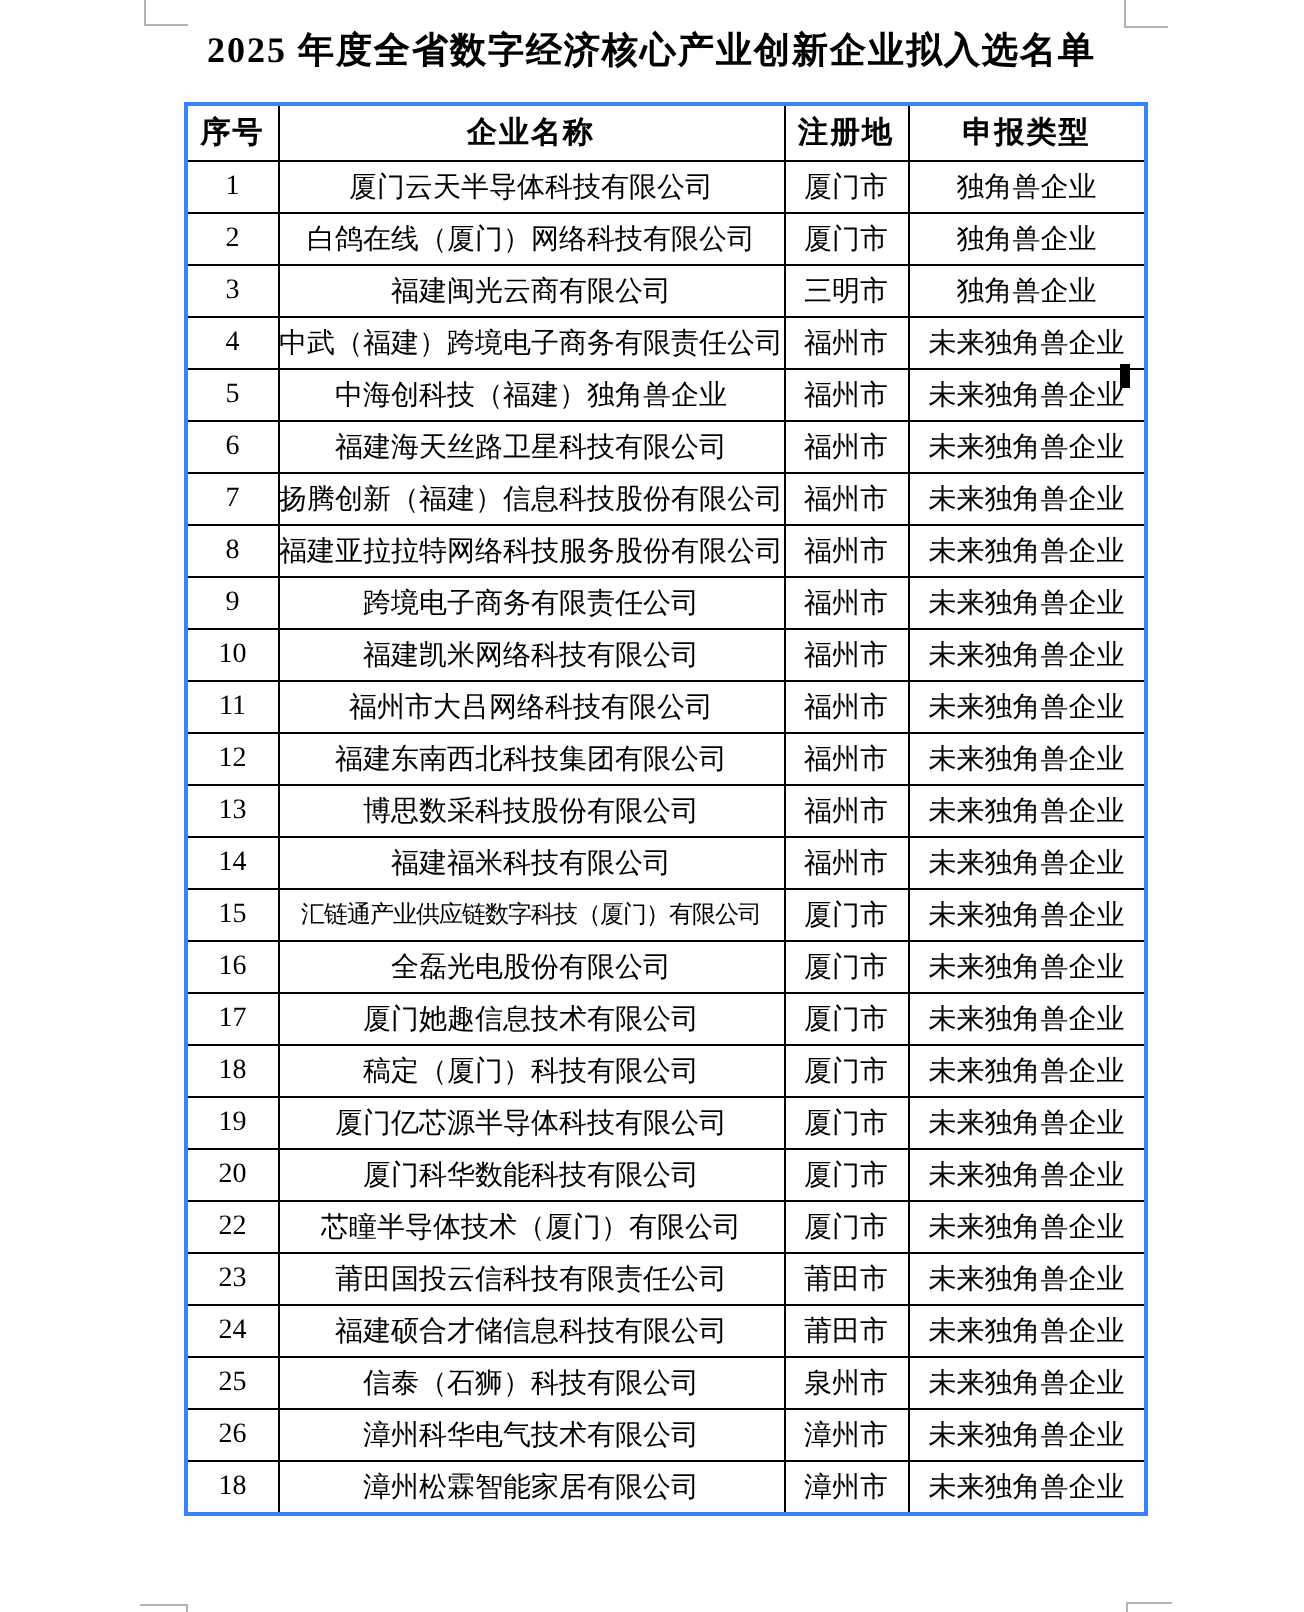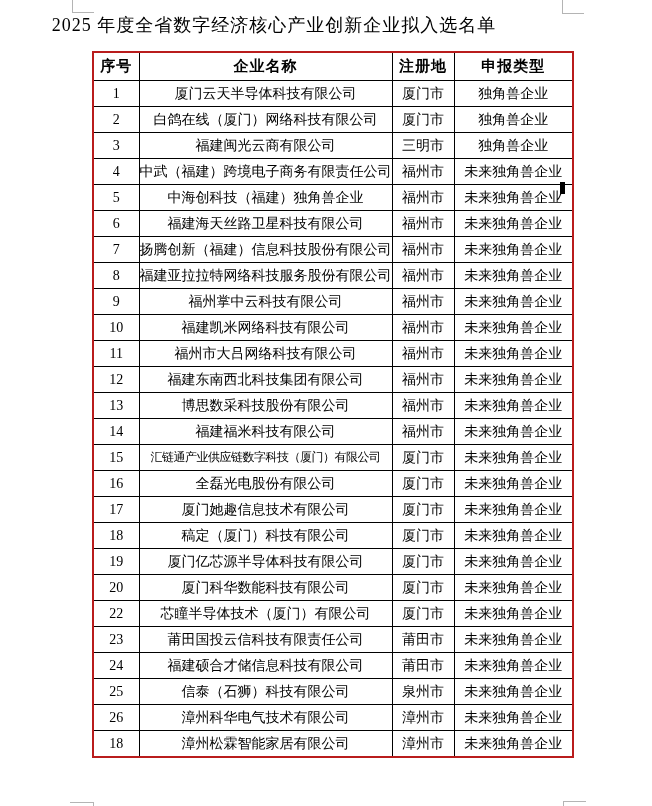--- a/index.html
+++ b/index.html
@@ -25,34 +25,34 @@
   .corner.tr { left: 562px; top: 0;      width: 21px; height: 13px; border-left: 1px solid #b4b4b4; border-bottom: 1px solid #b4b4b4; }
   .corner.bl { left: 70px;  top: 802px;  width: 23px; height: 4px;  border-top: 1px solid #b4b4b4; border-right: 1px solid #b4b4b4; }
   .corner.br { left: 563px; top: 801px;  width: 22px; height: 5px;  border-top: 1px solid #b4b4b4; border-left: 1px solid #b4b4b4; }
 
   .doc-title {
     position: absolute;
     top: 13px;
     left: 0;
     width: 548px;
     margin: 0;
-    text-align: center;
+    text-align: right;
     font-size: 18px;
-    font-weight: normal;
+    font-weight: bold;
     letter-spacing: 1px;
     white-space: nowrap;
   }
 
   table.list {
     position: absolute;
     left: 92px;
     top: 51px;
     border-collapse: collapse;
     table-layout: fixed;
-    border: 2px solid #b91c1c;
+    border: 2px solid #3b82f6;
   }
   col.c-idx  { width: 46px; }
   col.c-name { width: 242px; }
   col.c-city { width: 62px; }
   col.c-type { width: 119px; }
 
   table.list th, table.list td {
     border: 1px solid #000000;
     padding: 0;
     text-align: center;
@@ -154,21 +154,21 @@
           <td class="type">未来独角兽企业</td>
         </tr>
         <tr>
           <td class="idx">8</td>
           <td class="name">福建亚拉拉特网络科技服务股份有限公司</td>
           <td class="city">福州市</td>
           <td class="type">未来独角兽企业</td>
         </tr>
         <tr>
           <td class="idx">9</td>
-          <td class="name">福州掌中云科技有限公司</td>
+          <td class="name">跨境电子商务有限责任公司</td>
           <td class="city">福州市</td>
           <td class="type">未来独角兽企业</td>
         </tr>
         <tr>
           <td class="idx">10</td>
           <td class="name">福建凯米网络科技有限公司</td>
           <td class="city">福州市</td>
           <td class="type">未来独角兽企业</td>
         </tr>
         <tr>

